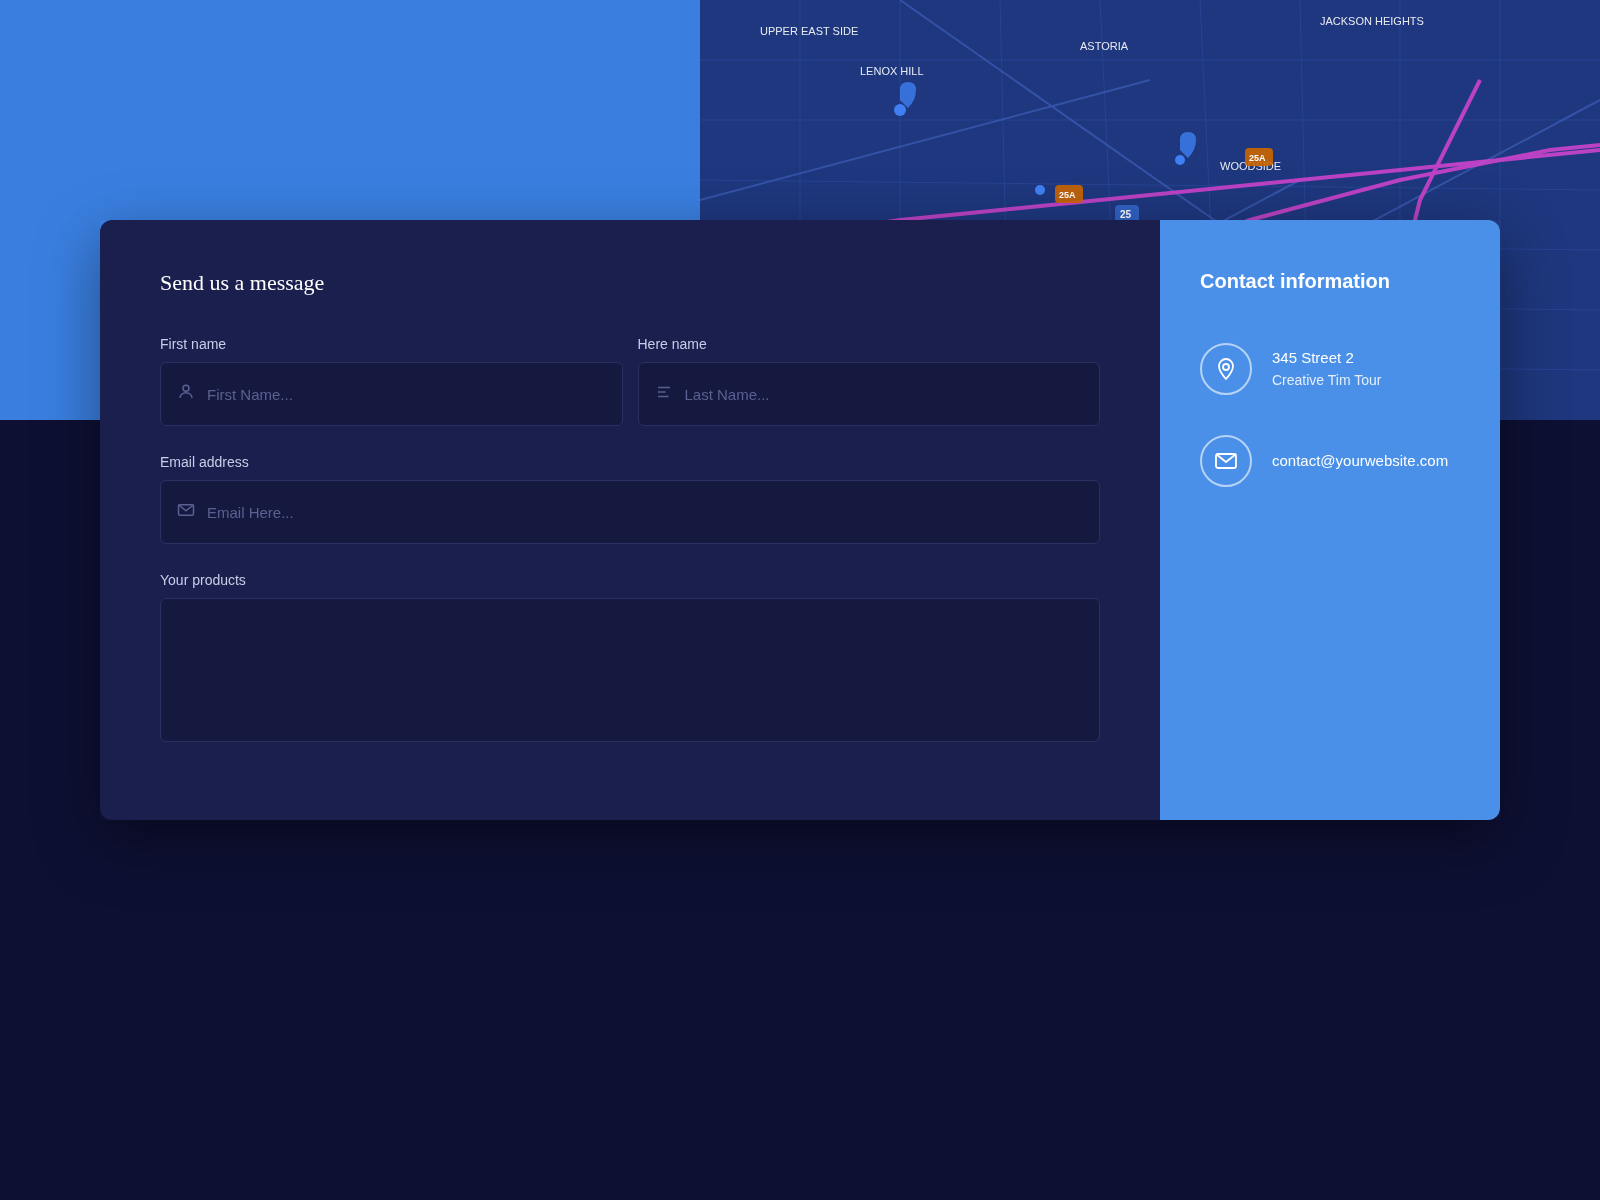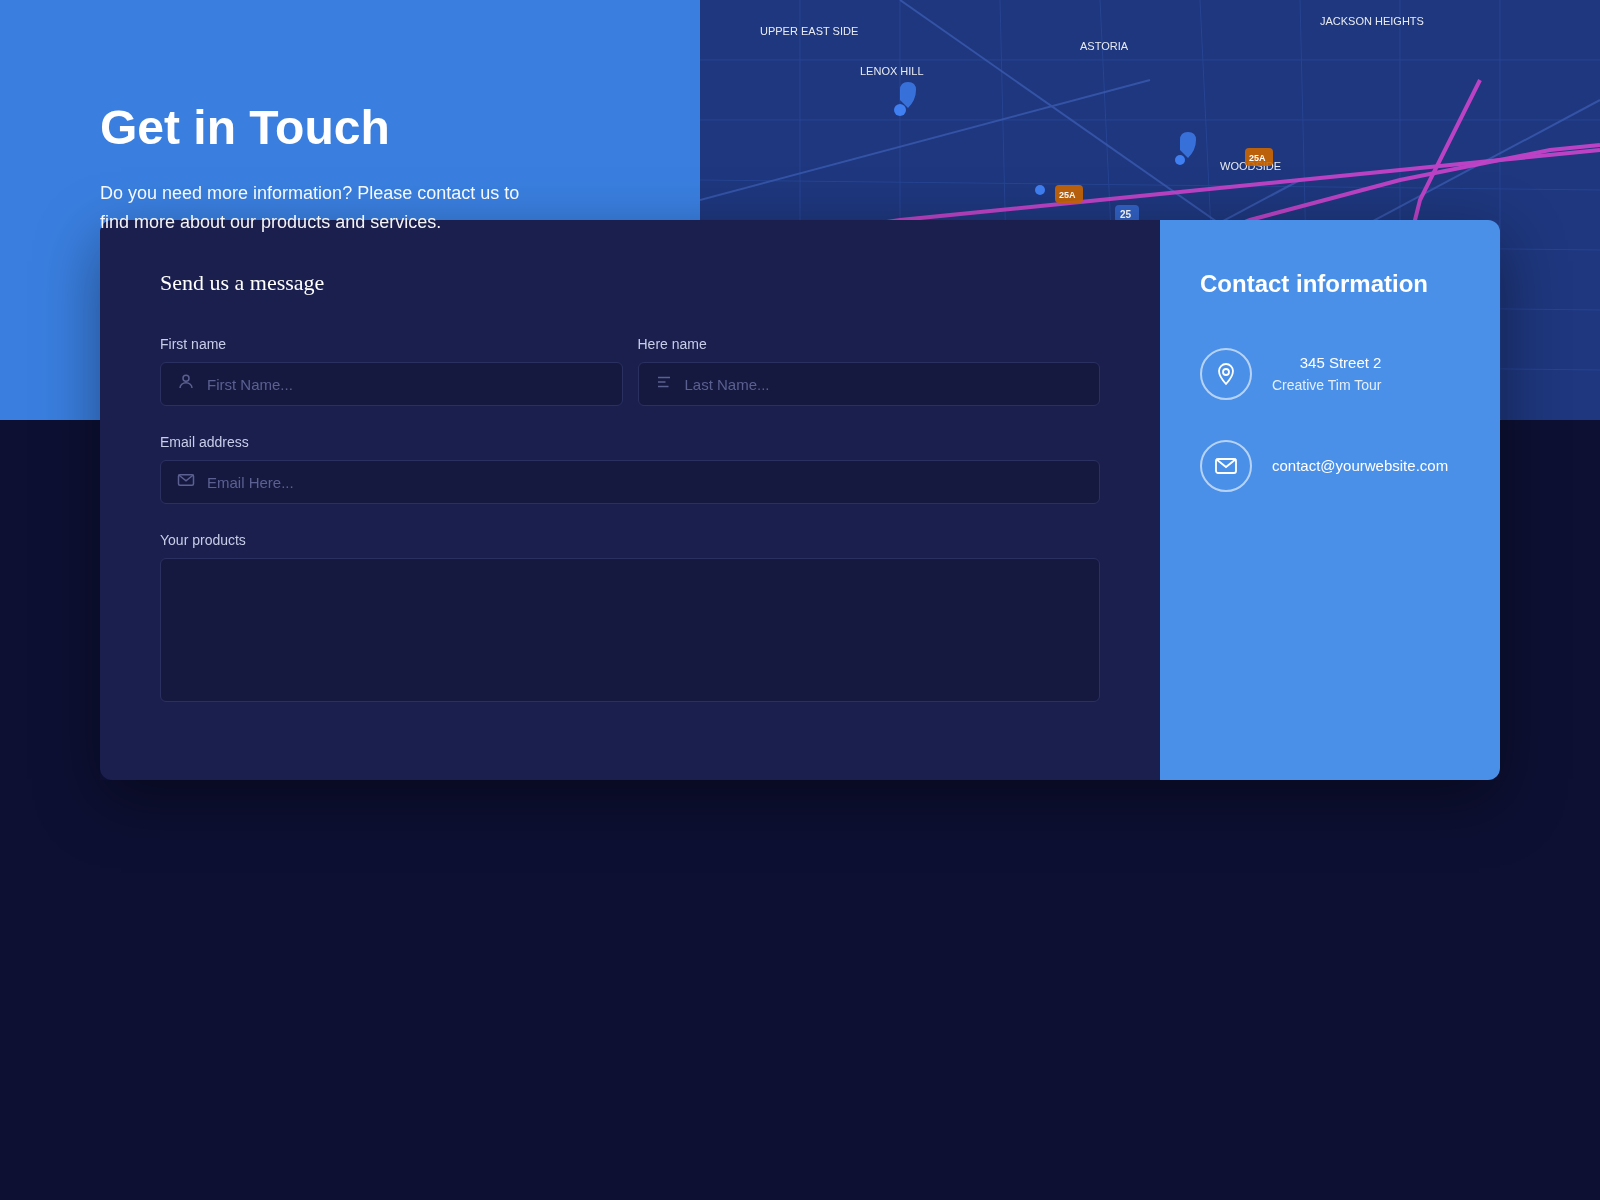--- a/index.html
+++ b/index.html
@@ -117,21 +117,21 @@
     }
 
     .input-wrapper {
       position: relative;
       display: flex;
       align-items: center;
       background: #151940;
       border: 1px solid #2a3060;
       border-radius: 6px;
       padding: 0 16px;
-      height: 44px;
+      height: 64px;
     }
 
     .input-icon {
       color: #5a6090;
       font-size: 16px;
       margin-right: 12px;
       flex-shrink: 0;
     }
 
     .input-wrapper input {
@@ -209,31 +209,30 @@
       width: 340px;
       background: #4a90e8;
       padding: 50px 40px;
       border-radius: 0 12px 12px 0;
       display: flex;
       flex-direction: column;
     }
 
     .info-title {
       color: #ffffff;
-      font-size: 24px;
+      font-size: 20px;
       font-weight: 600;
       margin-bottom: 50px;
     }
 
     .info-item {
       display: flex;
       align-items: center;
       gap: 20px;
       margin-bottom: 40px;
-      text-align: right;
     }
 
     .info-icon-circle {
       width: 52px;
       height: 52px;
       border: 2px solid rgba(255,255,255,0.6);
       border-radius: 50%;
       display: flex;
       align-items: center;
       justify-content: center;
@@ -260,24 +259,20 @@
 
     .info-text .line2 {
       opacity: 0.85;
       font-size: 14px;
     }
   </style>
 </head>
 <body>
 
 <div class="hero">
-  <div class="hero-text">
-    <h1 class="hero-title">Get in Touch</h1>
-    <p class="hero-subtitle">Do you need more information? Please contact us to find more about our products and services.</p>
-  </div>
 
   <div class="map-bg">
     <svg class="map-svg" viewBox="0 0 900 420" xmlns="http://www.w3.org/2000/svg">
 
       <rect width="900" height="420" fill="#1a2a6c" opacity="0.85"></rect>
 
       <g stroke="#2a4a9c" stroke-width="1" opacity="0.7">
 
         <line x1="0" y1="60" x2="900" y2="60"></line>
         <line x1="0" y1="120" x2="900" y2="120"></line>

